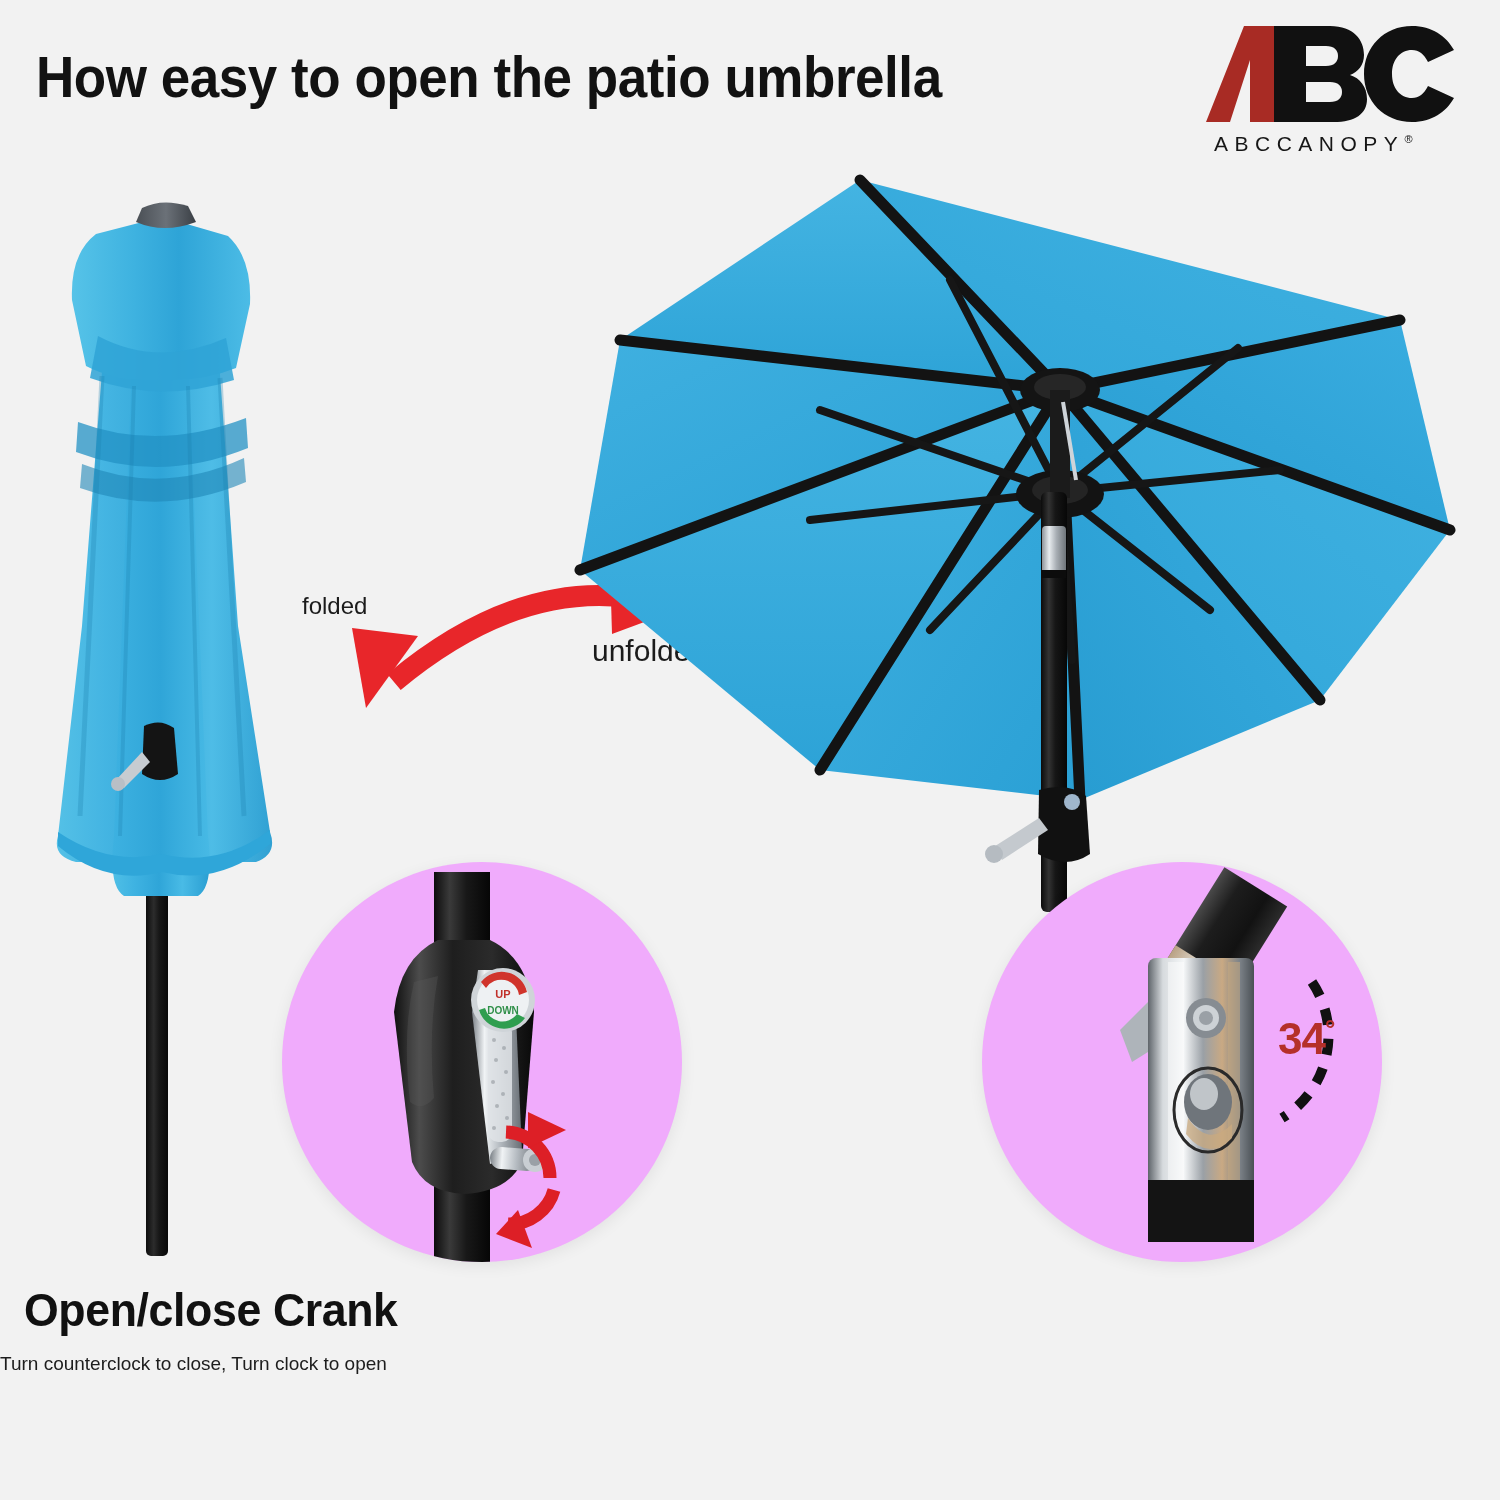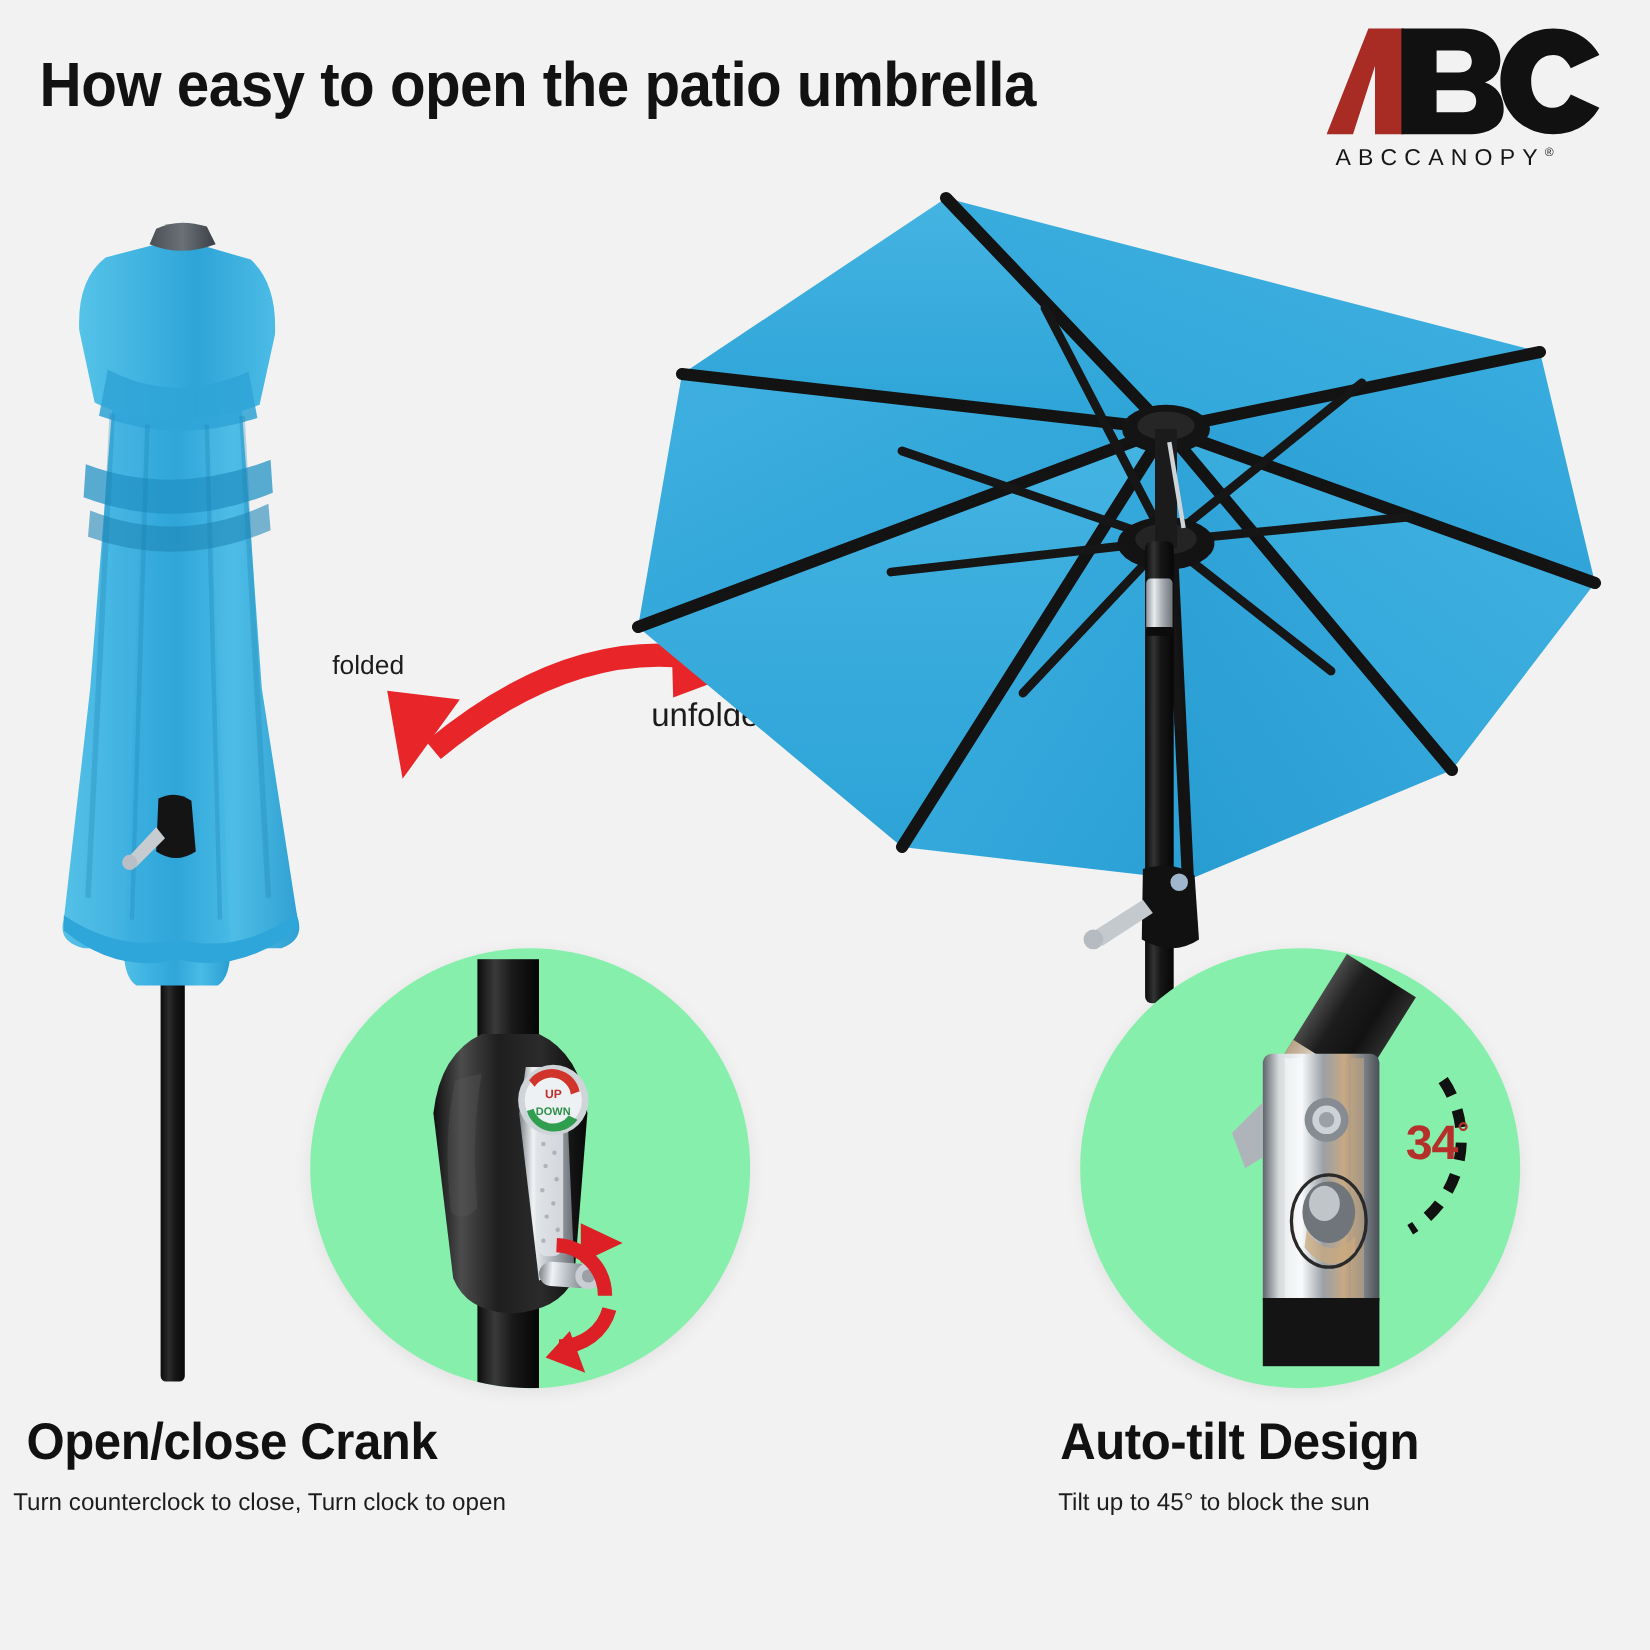--- a/index.html
+++ b/index.html
@@ -48,35 +48,35 @@
   }
 
   
   .opened{position:absolute;left:520px;top:140px;width:980px;height:800px;}
 
   
   .detail{position:absolute;}
   .circle{
     position:absolute;left:0;top:0;
     width:400px;height:400px;border-radius:50%;
-    background:#86efac;
+    background:#f0abfc;
     box-shadow:0 4px 16px rgba(0,0,0,0.07);
     overflow:hidden;
   }
   .detail-left{left:282px;top:862px;width:400px;height:400px;}
   .detail-right{left:982px;top:862px;width:400px;height:400px;}
 
   .cap{position:absolute;}
   .cap-title{
     font-size:47px;font-weight:bold;color:#111;
     letter-spacing:-0.4px;white-space:nowrap;
     transform:scaleX(0.95);
   }
   .cap-sub{
-    font-size:22px;color:#1d1d1d;margin-top:16px;white-space:nowrap;padding-left:12px;
+    font-size:19px;color:#1d1d1d;margin-top:16px;white-space:nowrap;
   }
   .cap-left{left:0;top:1282px;width:960px;}
   .cap-right{left:950px;top:1282px;width:550px;}
 
   .deg-45{
     position:absolute;left:296px;top:152px;
     font-size:44px;font-weight:bold;color:#b5302a;
     letter-spacing:-1px;
   }
   .deg-sym{font-size:26px;vertical-align:super;}
@@ -406,18 +406,14 @@
         <path d="M166 140 L138 168 L150 200 L166 190 Z" fill="#aeb4ba"></path>
 
         <rect x="166" y="318" width="106" height="62" fill="#141414"></rect>
 
         <path d="M330 120 A96 96 0 0 1 300 256" fill="none" stroke="#111" stroke-width="10" stroke-dasharray="16 14" stroke-linecap="butt"></path>
       </svg>
       <div class="deg-45"><span>34</span><span class="deg-sym">°</span></div>
     </div>
   </div>
 
-  <div class="cap cap-right">
-    <div class="cap-title">Auto-tilt Design</div>
-    <div class="cap-sub">Tilt up to 45° to block the sun</div>
-  </div>
 
 </div>
 
 </body></html>

